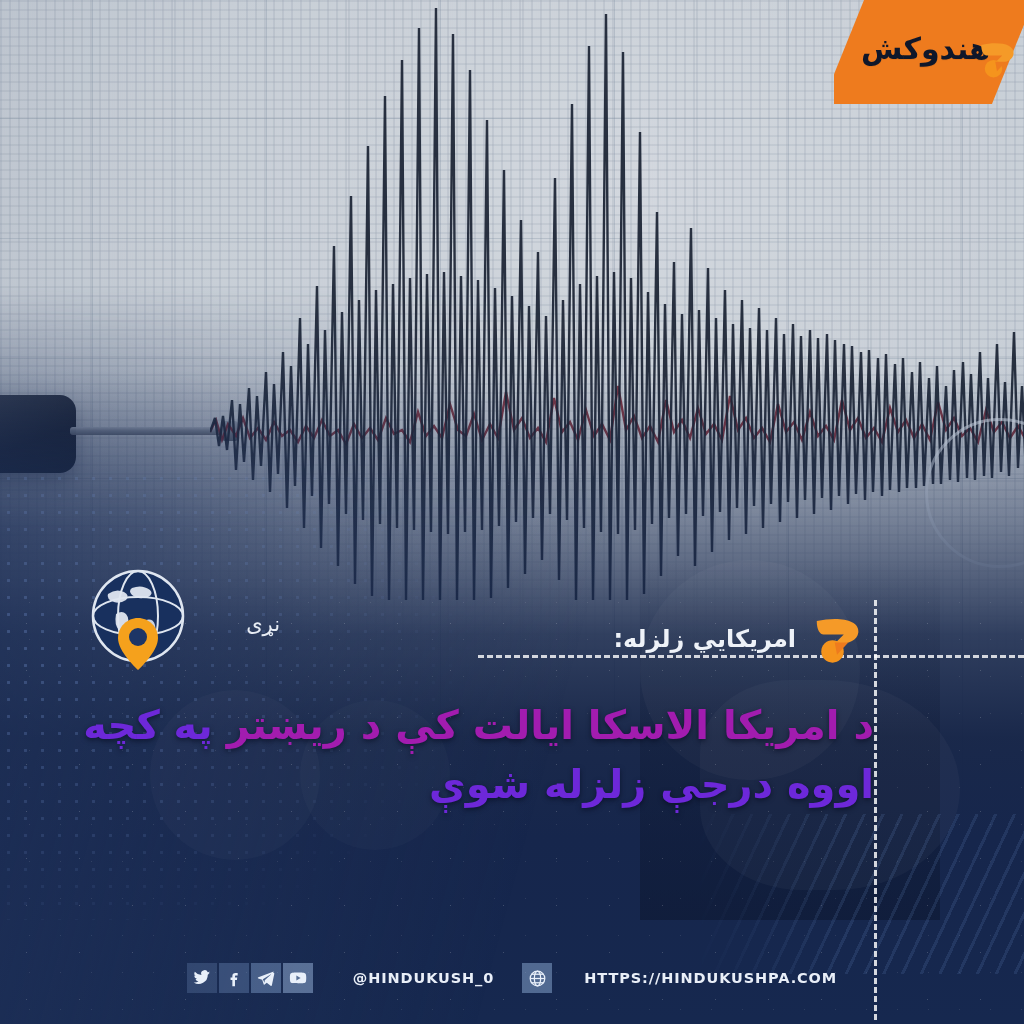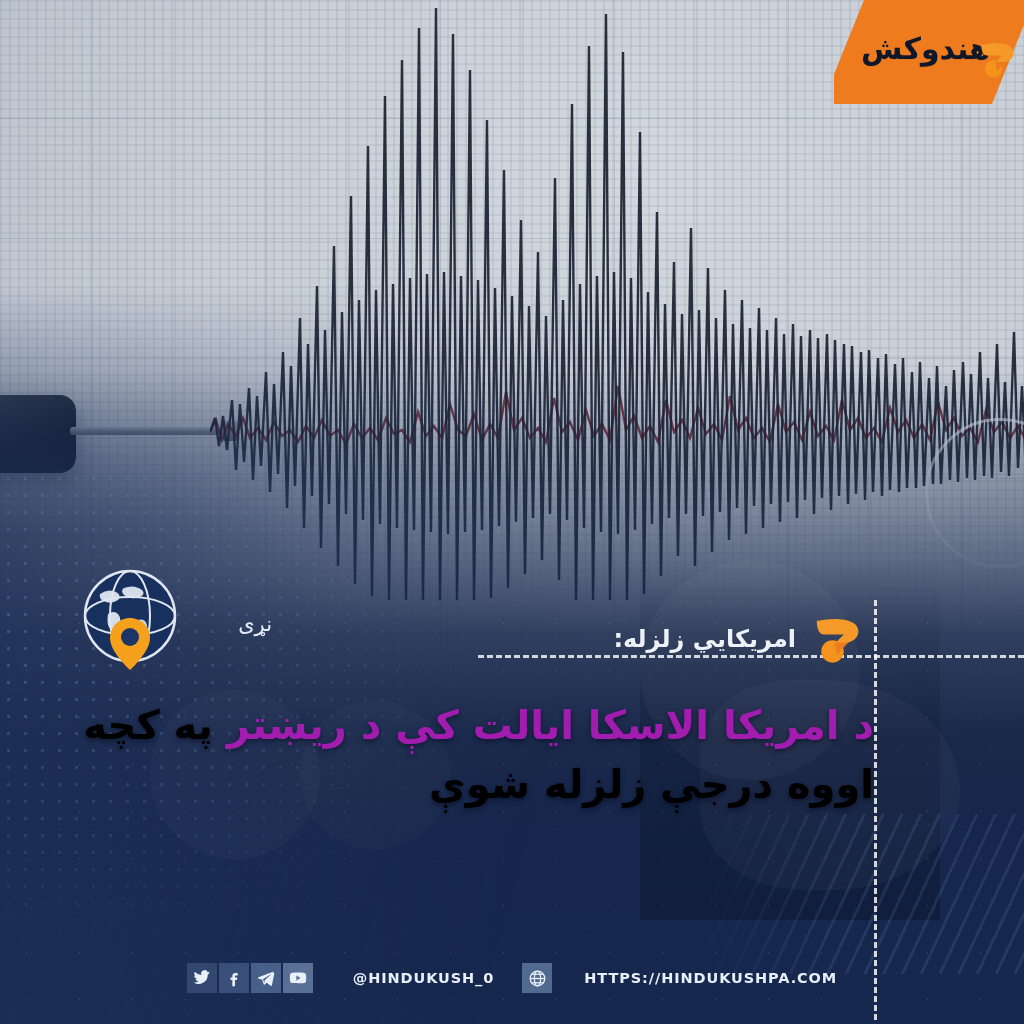--- a/index.html
+++ b/index.html
@@ -88,21 +88,21 @@
 
   
   .logo{position:absolute;right:0;top:0;width:190px;height:104px;overflow:hidden;}
   .logo-shape{position:absolute;right:-10px;top:0;width:170px;height:104px;background:#ee7b1e;
     transform:skewX(-22deg);transform-origin:top right;}
   .logo-word{position:absolute;right:34px;top:34px;color:#0f172a;font-size:30px;font-weight:700;
     letter-spacing:.5px;direction:rtl;line-height:1;text-shadow:0 1px 0 rgba(0,0,0,.06);}
   .logo-mark{position:absolute;right:6px;top:38px;width:42px;height:42px;}
 
   
-  .geo{position:absolute;left:72px;top:562px;width:200px;height:120px;}
+  .geo{position:absolute;left:80px;top:562px;width:200px;height:120px;}
   .geo svg{position:absolute;left:0;top:0;}
   .geo-label{position:absolute;right:0;top:50px;color:#e7ecf4;font-size:21px;direction:rtl;
     font-family:"DejaVu Sans",sans-serif;}
 
   
   .dash-h{position:absolute;left:478px;top:655px;width:546px;height:0;
     border-top:3px dashed rgba(255,255,255,.80);}
   .dash-v{position:absolute;left:874px;top:600px;width:0;height:420px;
     border-left:3px dashed rgba(255,255,255,.82);}
 
@@ -111,21 +111,21 @@
     direction:rtl;}
   .kicker-text{color:#eef2f8;font-size:24px;font-weight:600;white-space:nowrap;}
   .kicker-mark{width:54px;height:54px;}
 
   
   .headline{position:absolute;right:150px;top:696px;width:790px;direction:rtl;text-align:right;
     font-family:"DejaVu Sans",sans-serif;}
   .hl-line{font-size:40px;font-weight:700;line-height:1.48;letter-spacing:0;
     text-shadow:0 2px 5px rgba(4,10,26,.55);white-space:nowrap;}
   .hl-w{color:#a21caf;}
-  .hl-o{color:#000000;}
+  .hl-o{color:#6d28d9;}
   .hl-line2{text-align:right;}
 
   
   .footer{position:absolute;left:0;right:0;bottom:0;height:92px;display:flex;align-items:center;
     justify-content:center;gap:18px;}
   .social{display:flex;gap:2px;}
   .s-ico{width:30px;height:30px;display:flex;align-items:center;justify-content:center;
     background:rgba(150,185,235,.20);}
   .s-ico:nth-child(2){background:rgba(150,185,235,.26);}
   .s-ico:nth-child(3){background:rgba(165,200,245,.34);}

